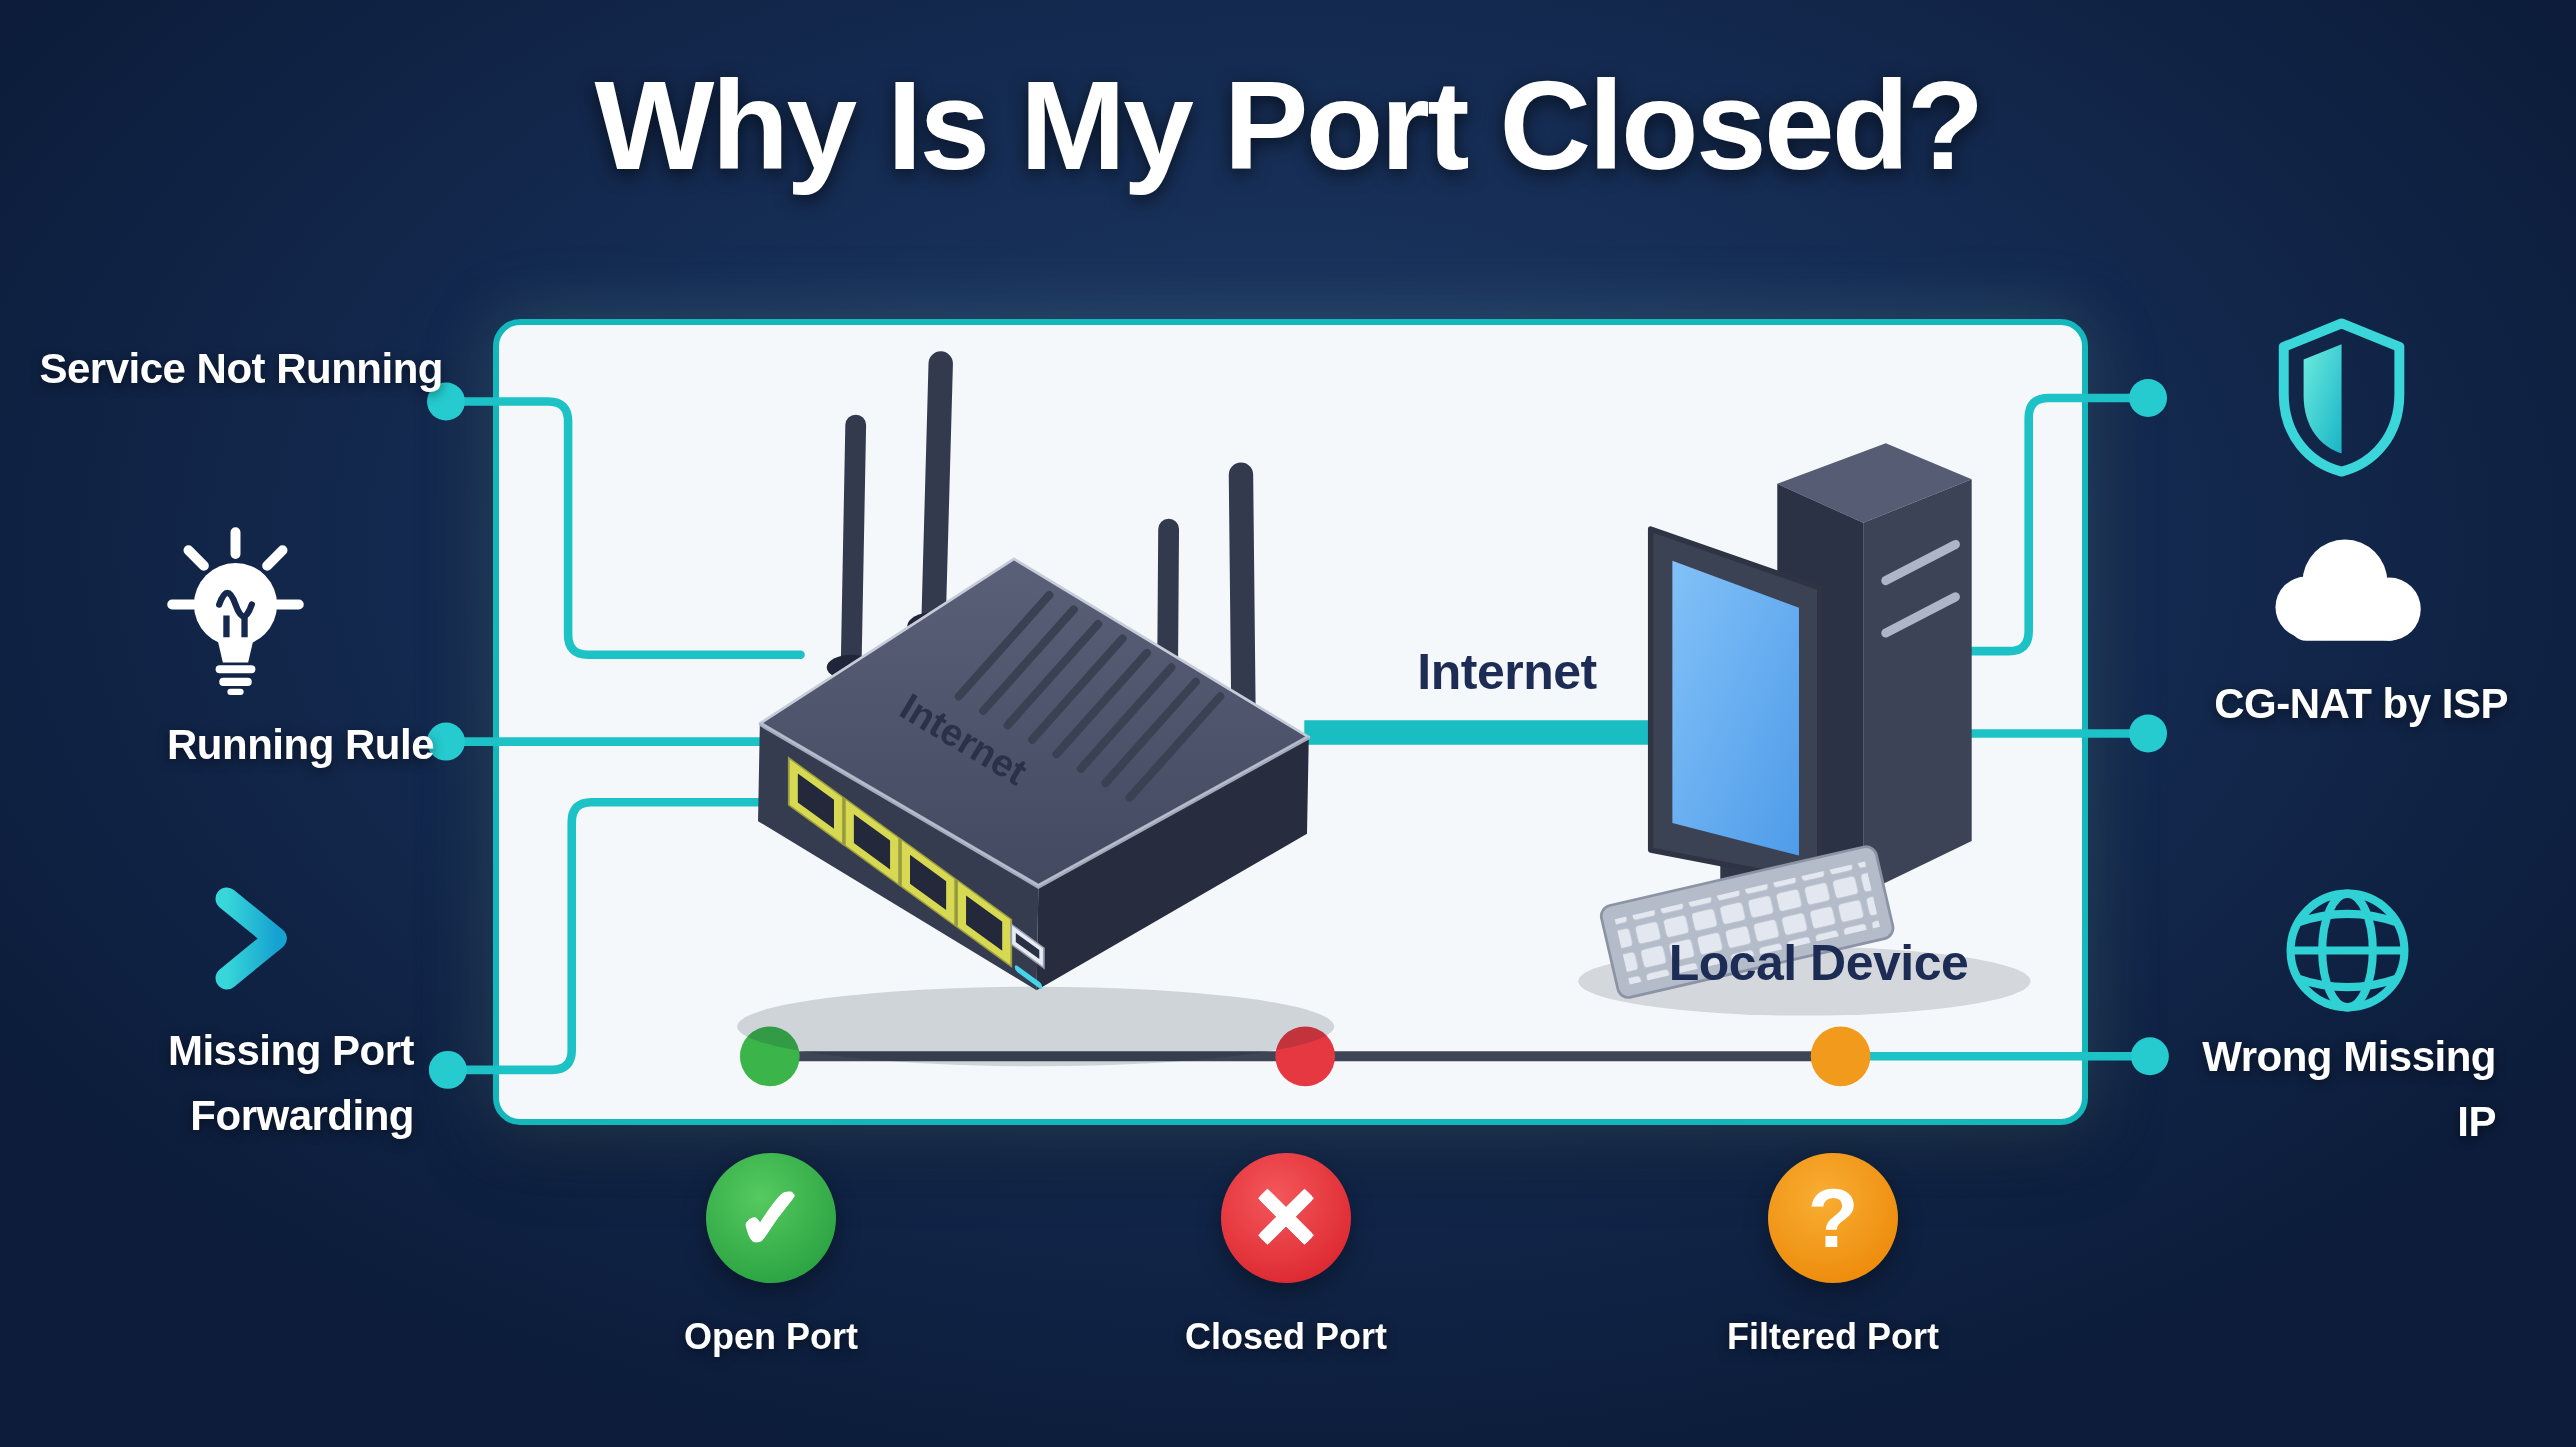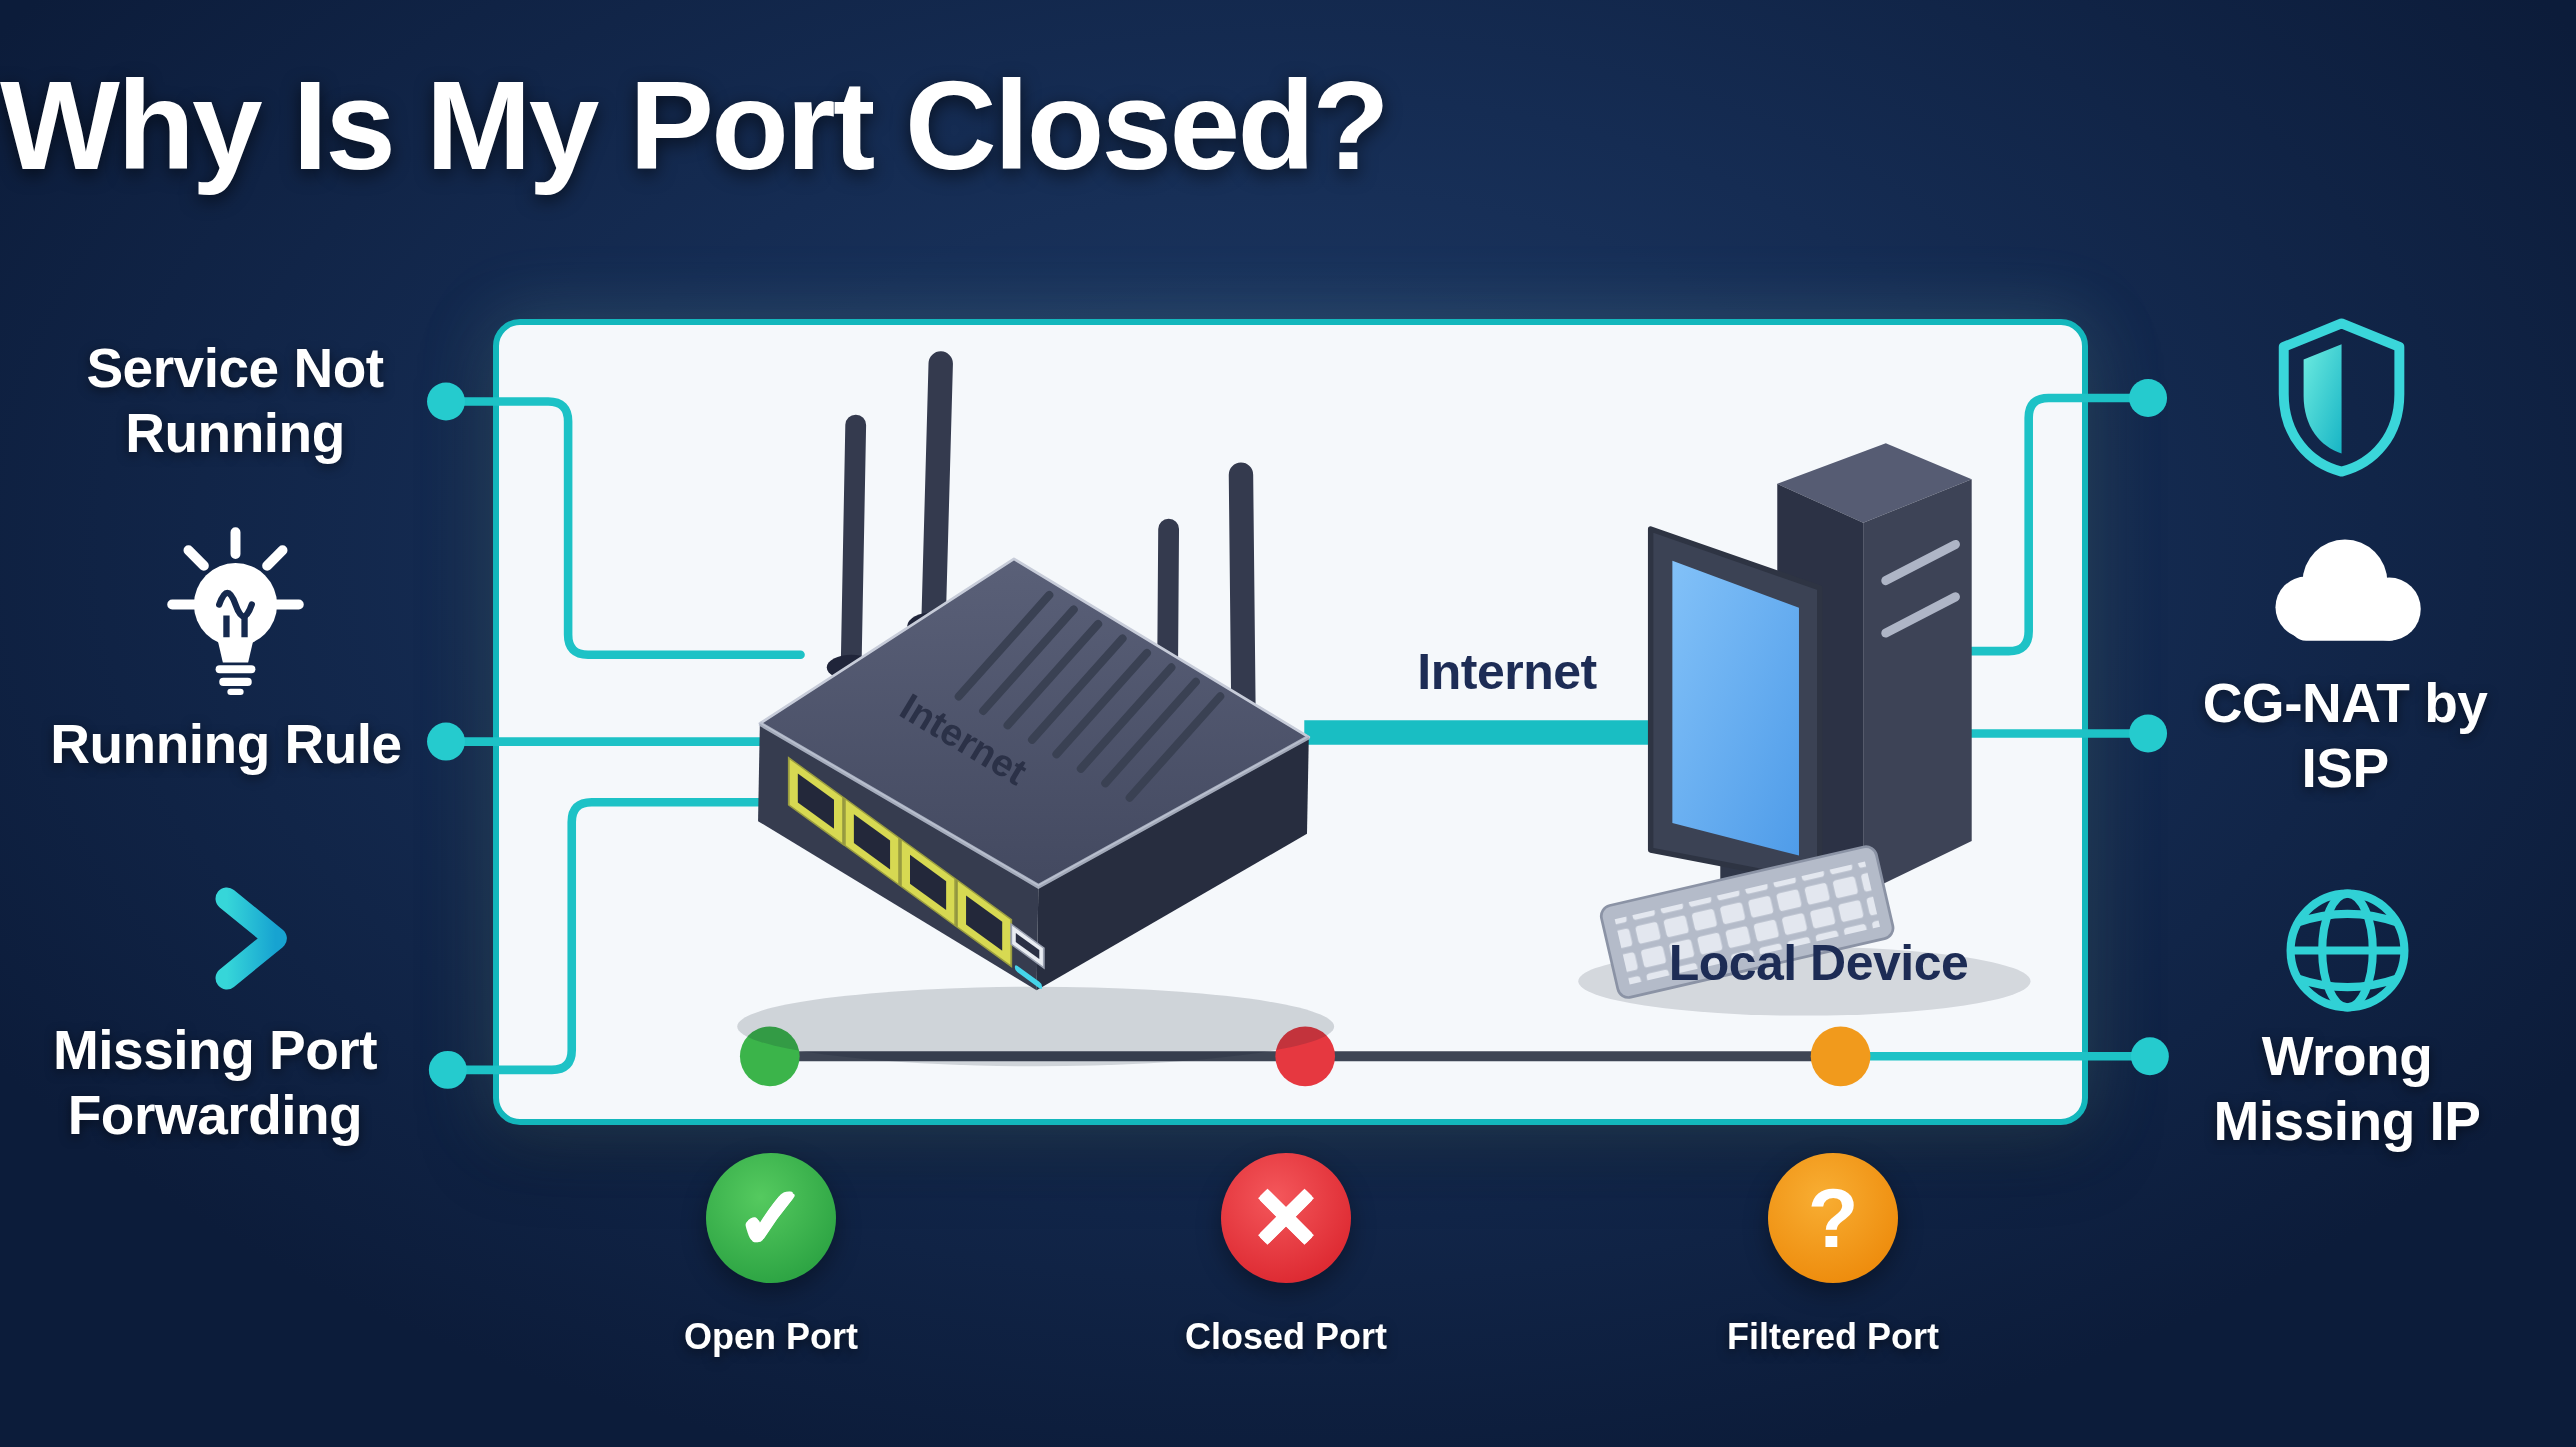--- a/index.html
+++ b/index.html
@@ -2,33 +2,33 @@
 <html style="font-size:14.5px"><head>
 <meta charset="utf-8">
 <style>
   html,body{margin:0;padding:0;background:#0c1c3a;}
   .stage{
     position:relative;width:2576px;height:1447px;overflow:hidden;
     font-family:"Liberation Sans",sans-serif;
     background:radial-gradient(1538px 950px at 50% 38%, #1e3a66 0%, #152c53 48%, #0c1c3a 100%);
   }
   .title{
-    position:absolute;top:52px;left:0;width:100%;text-align:left;
+    position:absolute;top:52px;left:0;width:100%;text-align:center;
     font-size:127px;font-weight:800;letter-spacing:-2.7px;color:#ffffff;
     text-shadow:0 5.4px 18px rgba(0,0,0,.6);z-index:3;
   }
   .panel{
     position:absolute;left:493px;top:319px;width:1595px;height:806px;box-sizing:border-box;
     background:#f5f8fb;border:6.3px solid #13b7bc;border-radius:27px;z-index:1;
     box-shadow:0 0 72px rgba(150,225,240,.22), 0 23.5px 72px rgba(0,0,0,.38);
   }
   .diagram-svg{position:absolute;left:0;top:0;width:2576px;height:1447px;z-index:2;}
   .side-label{
-    position:absolute;color:#ffffff;font-weight:700;font-size:55px;line-height:65px;
-    text-align:center;letter-spacing:-0.5px;z-index:3;
+    position:absolute;color:#ffffff;font-weight:700;font-size:42px;line-height:65px;
+    text-align:right;letter-spacing:-0.5px;z-index:3;
     text-shadow:0 2.7px 11px rgba(0,0,0,.5);
   }
   .navy-label{
     position:absolute;color:#1d2c55;font-weight:700;font-size:50px;line-height:56px;
     text-align:center;letter-spacing:-0.5px;z-index:3;
   }
   .icon-box{position:absolute;z-index:3;}
   .legend-circle{
     position:absolute;width:130px;height:130px;border-radius:50%;z-index:3;
     display:flex;align-items:center;justify-content:center;

